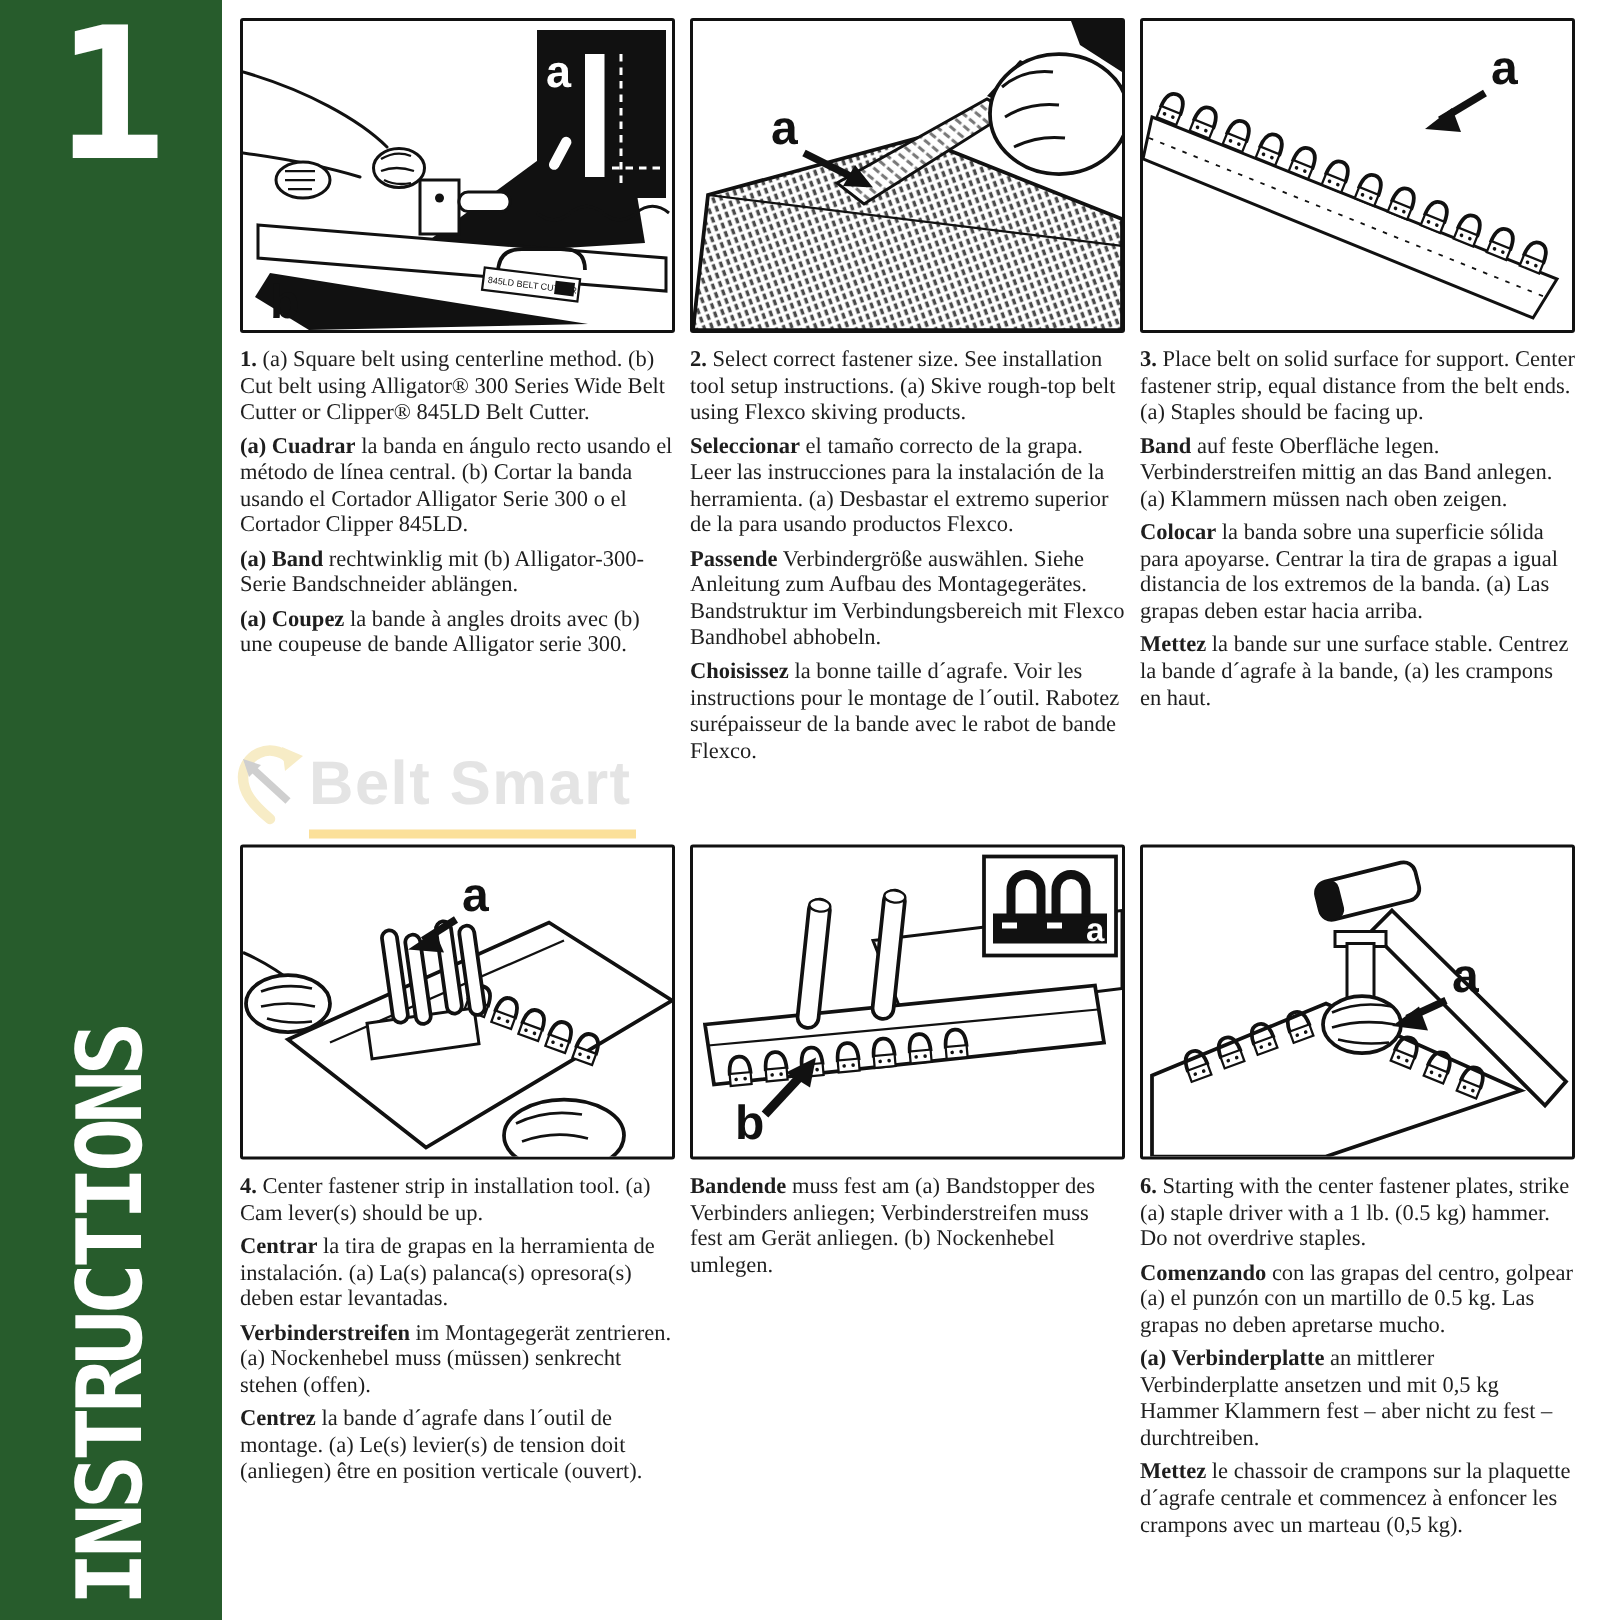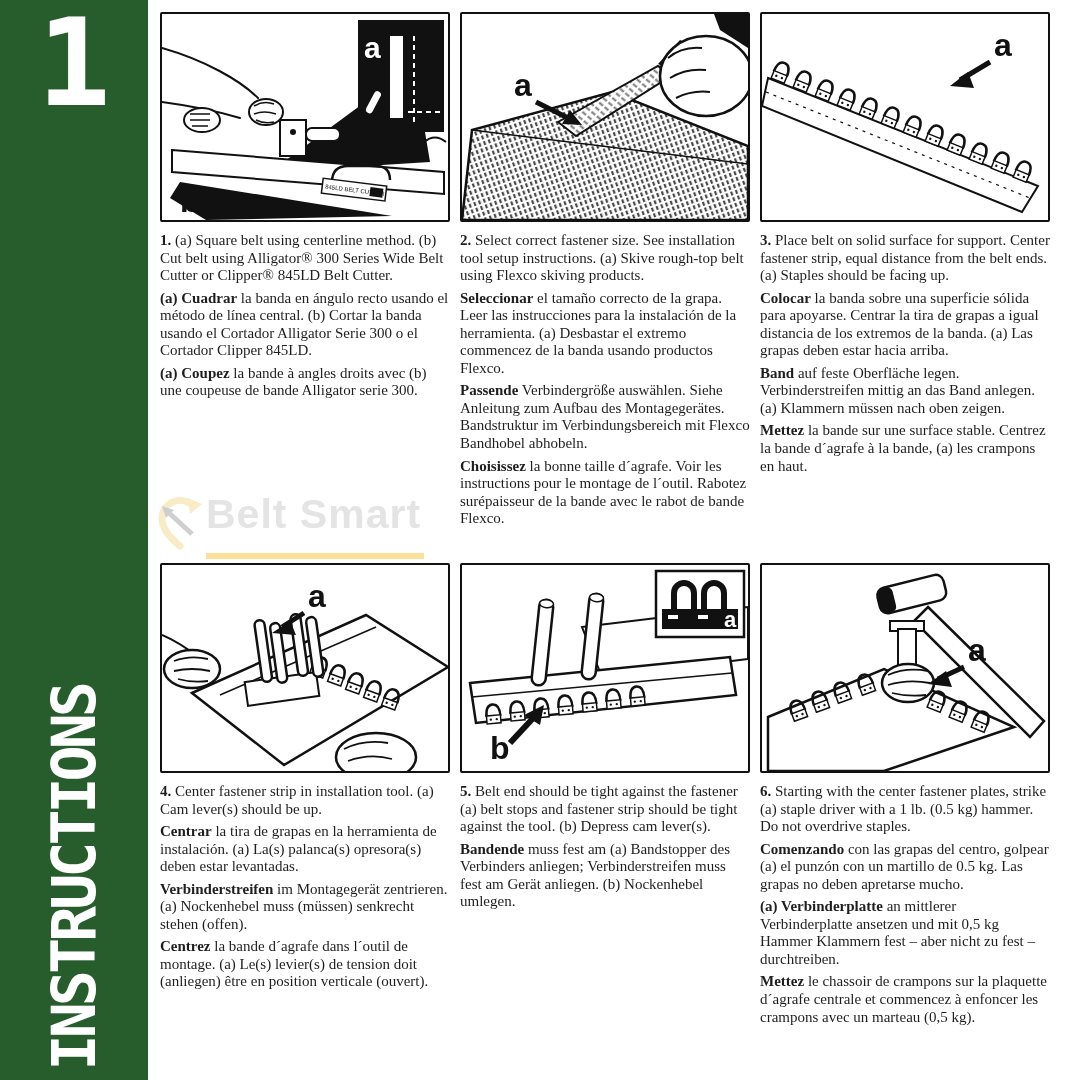--- a/index.html
+++ b/index.html
@@ -18,21 +18,21 @@
   .p1{left:160px;top:12px;} .p2{left:460px;top:12px;} .p3{left:760px;top:12px;}
   .p4{left:160px;top:563px;} .p5{left:460px;top:563px;} .p6{left:760px;top:563px;}
   .fig{box-sizing:border-box;width:290px;height:210px;border:2.5px solid #111;
        border-radius:2px;margin:0 0 10px 0;background:#fff;}
   .fig svg{display:block;width:100%;height:100%;}
   .panel p{margin:4px 0 5px 0;font-size:15px;line-height:1.17;}
   .panel p strong{font-weight:bold;}
   .fig-label{font-family:"Liberation Sans",sans-serif;font-weight:bold;}
   
   .watermark{position:absolute;left:156px;top:494px;width:290px;height:70px;pointer-events:none;}
-  .wm-row{display:flex;align-items:flex-start;}
+  .wm-row{display:flex;align-items:center;}
   .wm-text{font-family:"Liberation Sans",sans-serif;font-weight:bold;font-size:41px;
            letter-spacing:1px;color:#e4e4e4;line-height:1;margin-left:2px;}
   .wm-bar{margin-left:50px;margin-top:3px;width:218px;height:6px;background:#fbe09a;}
 </style>
 </head>
 <body>
 
 <div class="page">
 
   <aside class="sidebar">
@@ -68,20 +68,21 @@
         <line x1="252" y1="22" x2="252" y2="110" stroke="#fff" stroke-width="2" stroke-dasharray="5 4"></line>
         <line x1="246" y1="98" x2="280" y2="98" stroke="#fff" stroke-width="2" stroke-dasharray="5 4"></line>
         <rect x="208" y="76" width="7" height="24" rx="3.5" fill="#fff" transform="rotate(28 211 88)"></rect>
         <path d="M196,128 q11,9 22,0 t22,0 t22,0 t22,0" stroke="#111" stroke-width="2" fill="none"></path>
         <text class="fig-label" x="202" y="44" font-size="30" fill="#fff">a</text>
         <text class="fig-label" x="18" y="198" font-size="32" fill="#111">b</text>
       </svg>
     </div>
     <p><strong>1.</strong><span> (a) Square belt using centerline method. (b) Cut belt using Alligator® 300 Series Wide Belt Cutter or Clipper® 845LD Belt Cutter.</span></p>
     <p><strong>(a) Cuadrar</strong><span> la banda en ángulo recto usando el método de línea central. (b) Cortar la banda usando el Cortador Alligator Serie 300 o el Cortador Clipper 845LD.</span></p>
+    <p><strong>(a) Band</strong><span> rechtwinklig mit (b) Alligator-300-Serie Bandschneider ablängen.</span></p>
     <p><strong>(a) Coupez</strong><span> la bande à angles droits avec (b) une coupeuse de bande Alligator serie 300.</span></p>
   </section>
 
   <section class="panel p2">
     <div class="fig">
       <svg viewBox="0 0 286 206">
         <defs>
           <pattern id="rough" width="5" height="6" patternUnits="userSpaceOnUse" patternTransform="rotate(-20)">
             <rect width="5" height="6" fill="#fff"></rect>
             <rect x="1" y="1" width="2.2" height="4" fill="#4a4a4a"></rect>
@@ -99,21 +100,21 @@
         <path d="M206,44 q14,-12 34,-10 M208,64 q16,-10 36,-8 M214,84 q16,-8 34,-6" stroke="#111" stroke-width="2" fill="none"></path>
         <polygon points="252,0 286,0 286,34 258,16" fill="#111"></polygon>
         <text class="fig-label" x="52" y="82" font-size="32" fill="#111">a</text>
         <g>
           <line x1="74" y1="88" x2="110" y2="106" stroke="#111" stroke-width="5"></line>
           <polygon points="120,111 100,110 108,96" fill="#111"></polygon>
         </g>
       </svg>
     </div>
     <p><strong>2.</strong><span> Select correct fastener size. See installation tool setup instructions. (a) Skive rough-top belt using Flexco skiving products.</span></p>
-    <p><strong>Seleccionar</strong><span> el tamaño correcto de la grapa. Leer las instrucciones para la instalación de la herramienta. (a) Desbastar el extremo commencez de la banda usando productos Flexco.</span></p>
+    <p><strong>Seleccionar</strong><span> el tamaño correcto de la grapa. Leer las instrucciones para la instalación de la herramienta. (a) Desbastar el extremo superior de la para usando productos Flexco.</span></p>
     <p><strong>Passende</strong><span> Verbindergröße auswählen. Siehe Anleitung zum Aufbau des Montagegerätes. Bandstruktur im Verbindungsbereich mit Flexco Bandhobel abhobeln.</span></p>
     <p><strong>Choisissez</strong><span> la bonne taille d´agrafe. Voir les instructions pour le montage de l´outil. Rabotez surépaisseur de la bande avec le rabot de bande Flexco.</span></p>
   </section>
 
   <section class="panel p3">
     <div class="fig">
       <svg viewBox="0 0 286 206">
         <defs>
           <g id="st">
             <path d="M0,6 Q0,-6 7,-6 Q14,-6 14,6" fill="none" stroke="#111" stroke-width="2.5"></path>
@@ -137,22 +138,22 @@
         <use href="#st" transform="translate(234,142) rotate(22)"></use>
         <use href="#st" transform="translate(256,151) rotate(22)"></use>
         <text class="fig-label" x="232" y="42" font-size="32" fill="#111">a</text>
         <g>
           <line x1="228" y1="48" x2="198" y2="66" stroke="#111" stroke-width="5"></line>
           <polygon points="188,72 206,58 212,74" fill="#111"></polygon>
         </g>
       </svg>
     </div>
     <p><strong>3.</strong><span> Place belt on solid surface for support. Center fastener strip, equal distance from the belt ends. (a) Staples should be facing up.</span></p>
+    <p><strong>Band</strong><span> auf feste Oberfläche legen. Verbinderstreifen mittig an das Band anlegen. (a) Klammern müssen nach oben zeigen.</span></p>
     <p><strong>Colocar</strong><span> la banda sobre una superficie sólida para apoyarse. Centrar la tira de grapas a igual distancia de los extremos de la banda. (a) Las grapas deben estar hacia arriba.</span></p>
-    <p><strong>Band</strong><span> auf feste Oberfläche legen. Verbinderstreifen mittig an das Band anlegen. (a) Klammern müssen nach oben zeigen.</span></p>
     <p><strong>Mettez</strong><span> la bande sur une surface stable. Centrez la bande d´agrafe à la bande, (a) les crampons en haut.</span></p>
   </section>
 
   <section class="panel p4">
     <div class="fig">
       <svg viewBox="0 0 286 206">
         <polygon points="30,128 204,50 286,102 122,200" fill="#fff" stroke="#111" stroke-width="2.5"></polygon>
         <line x1="58" y1="130" x2="214" y2="62" stroke="#111" stroke-width="1.5"></line>
         <use href="#st" transform="translate(152,96) rotate(20)"></use>
         <use href="#st" transform="translate(170,104) rotate(20)"></use>
@@ -216,21 +217,20 @@
           <path d="M242,46 V28 a10,10 0 0 1 20,0 V46" fill="none" stroke="#111" stroke-width="6"></path>
           <text class="fig-label" x="262" y="62" font-size="22" fill="#fff">a</text>
         </g>
         <text class="fig-label" x="28" y="194" font-size="32" fill="#111">b</text>
         <g>
           <line x1="48" y1="178" x2="74" y2="150" stroke="#111" stroke-width="6"></line>
           <polygon points="82,140 78,160 62,150" fill="#111"></polygon>
         </g>
       </svg>
     </div>
-    <p><strong>5.</strong><span> Belt end should be tight against the fastener (a) belt stops and fastener strip should be tight against the tool. (b) Depress cam lever(s).</span></p>
     <p><strong>Bandende</strong><span> muss fest am (a) Bandstopper des Verbinders anliegen; Verbinderstreifen muss fest am Gerät anliegen. (b) Nockenhebel umlegen.</span></p>
   </section>
 
   <section class="panel p6">
     <div class="fig">
       <svg viewBox="0 0 286 206">
         <polygon points="6,152 122,104 252,162 122,206 6,206" fill="#fff" stroke="#111" stroke-width="2.5"></polygon>
         <use href="#st" transform="translate(28,144) rotate(-20)"></use>
         <use href="#st" transform="translate(50,135) rotate(-20)"></use>
         <use href="#st" transform="translate(72,126) rotate(-20)"></use>

